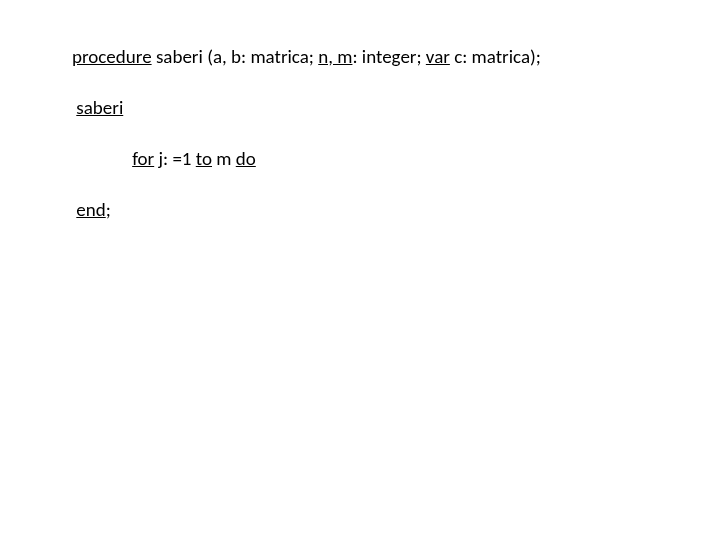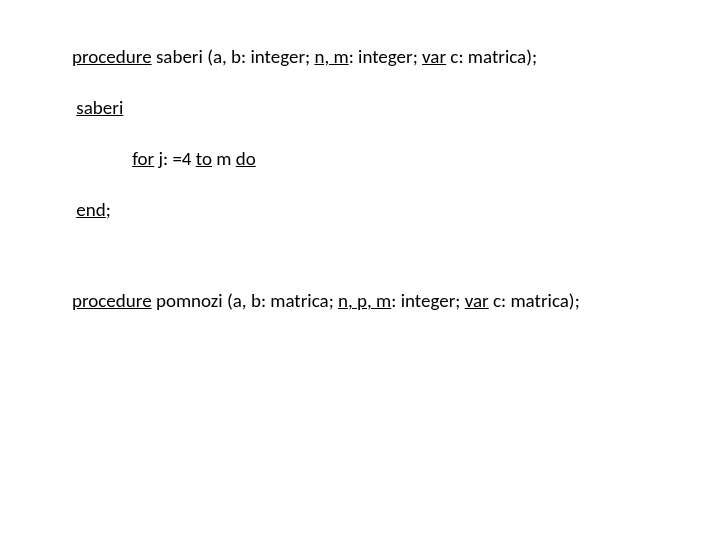--- a/index.html
+++ b/index.html
@@ -15,30 +15,29 @@
     overflow: hidden;
   }
   .code-block { white-space: pre; }
   .u { text-decoration: underline; margin-top: 47px; }
   .para-gap { height: 14px; }
 </style>
 </head>
 <body>
 
 <div class="code-block">
-<div><span class="u">procedure</span><span> saberi (a, b: integer; </span><span class="u">n, m</span><span>: integer; </span><span class="u">var</span><span> c: matrica);</span></div>
+<div><span class="u">procedure</span><span> saberi (a, b: matrica; </span><span class="u">n, m</span><span>: integer; </span><span class="u">var</span><span> c: matrica);</span></div>
 <div> <span class="u">saberi</span></div>
-<div>              <span class="u">for</span><span> j: =4 </span><span class="u">to</span><span> m </span><span class="u">do</span></div>
+<div>              <span class="u">for</span><span> j: =1 </span><span class="u">to</span><span> m </span><span class="u">do</span></div>
 <div> <span class="u">end</span><span>;</span></div>
 </div>
 
 <div class="para-gap"></div>
 
 <div class="code-block">
-<div><span class="u">procedure</span><span> pomnozi (a, b: matrica; </span><span class="u">n, p, m</span><span>: integer; </span><span class="u">var</span><span> c: matrica);</span></div>
 
 
 
 
 
 
 
 
 
 </div>

